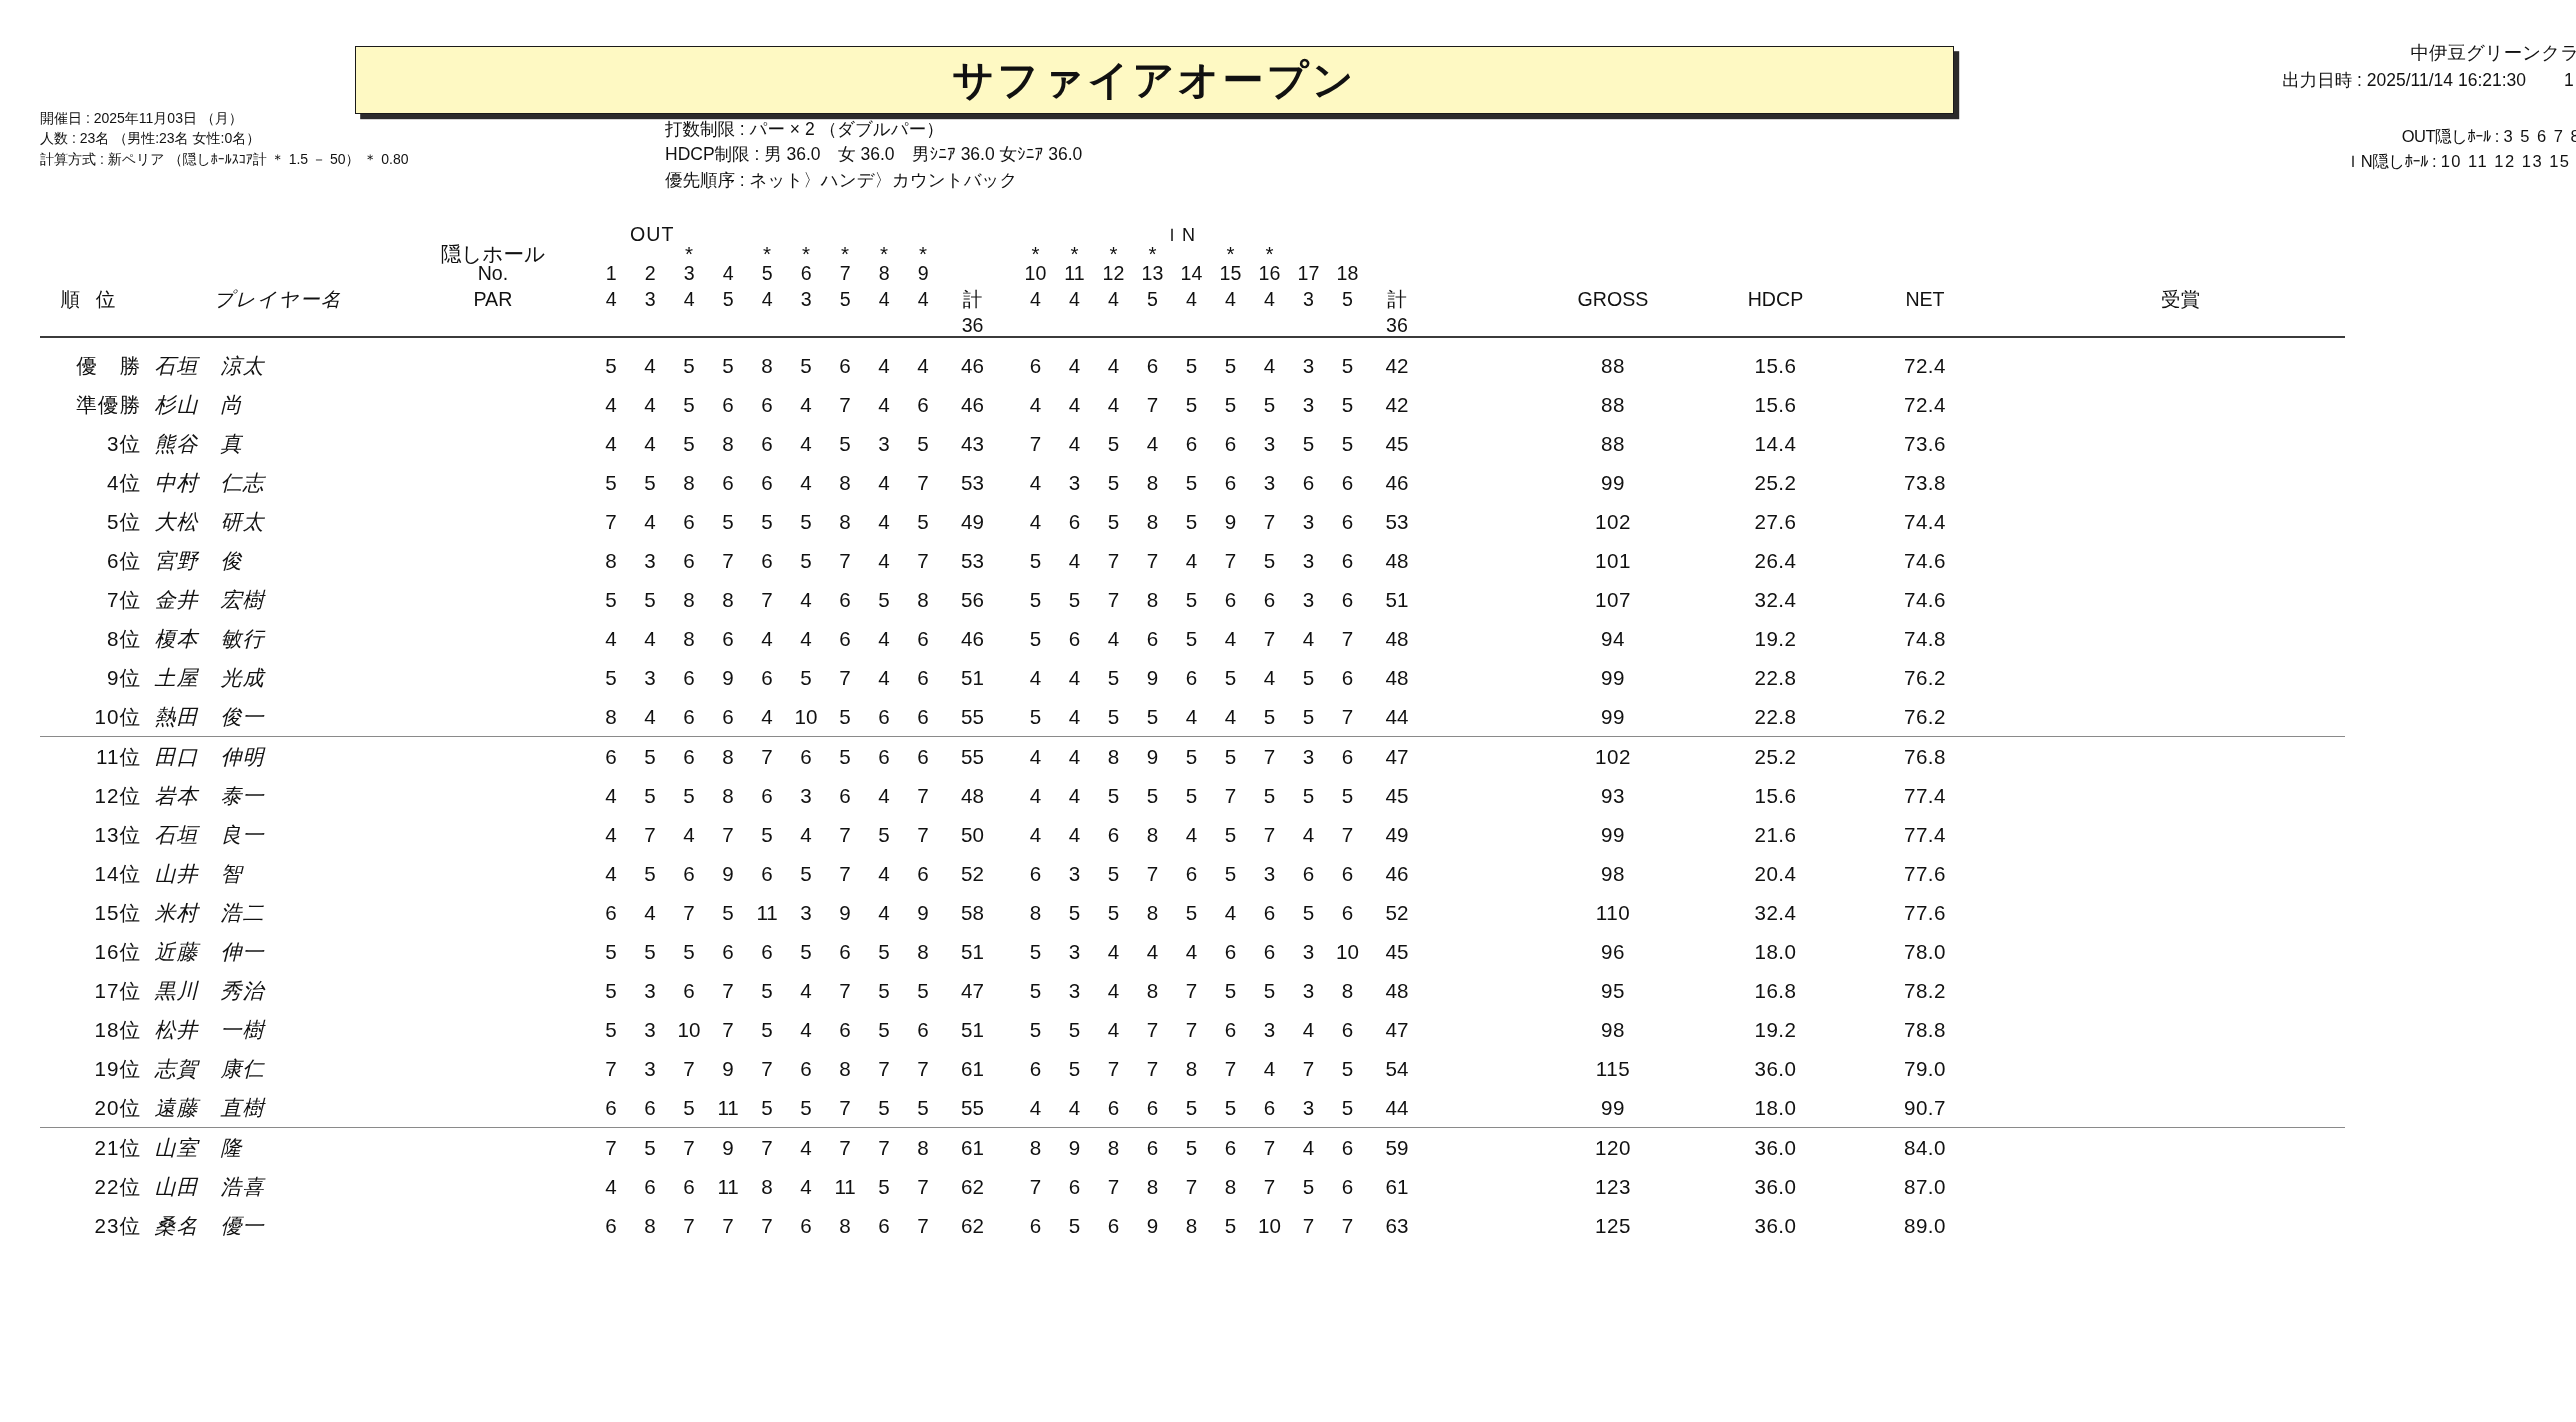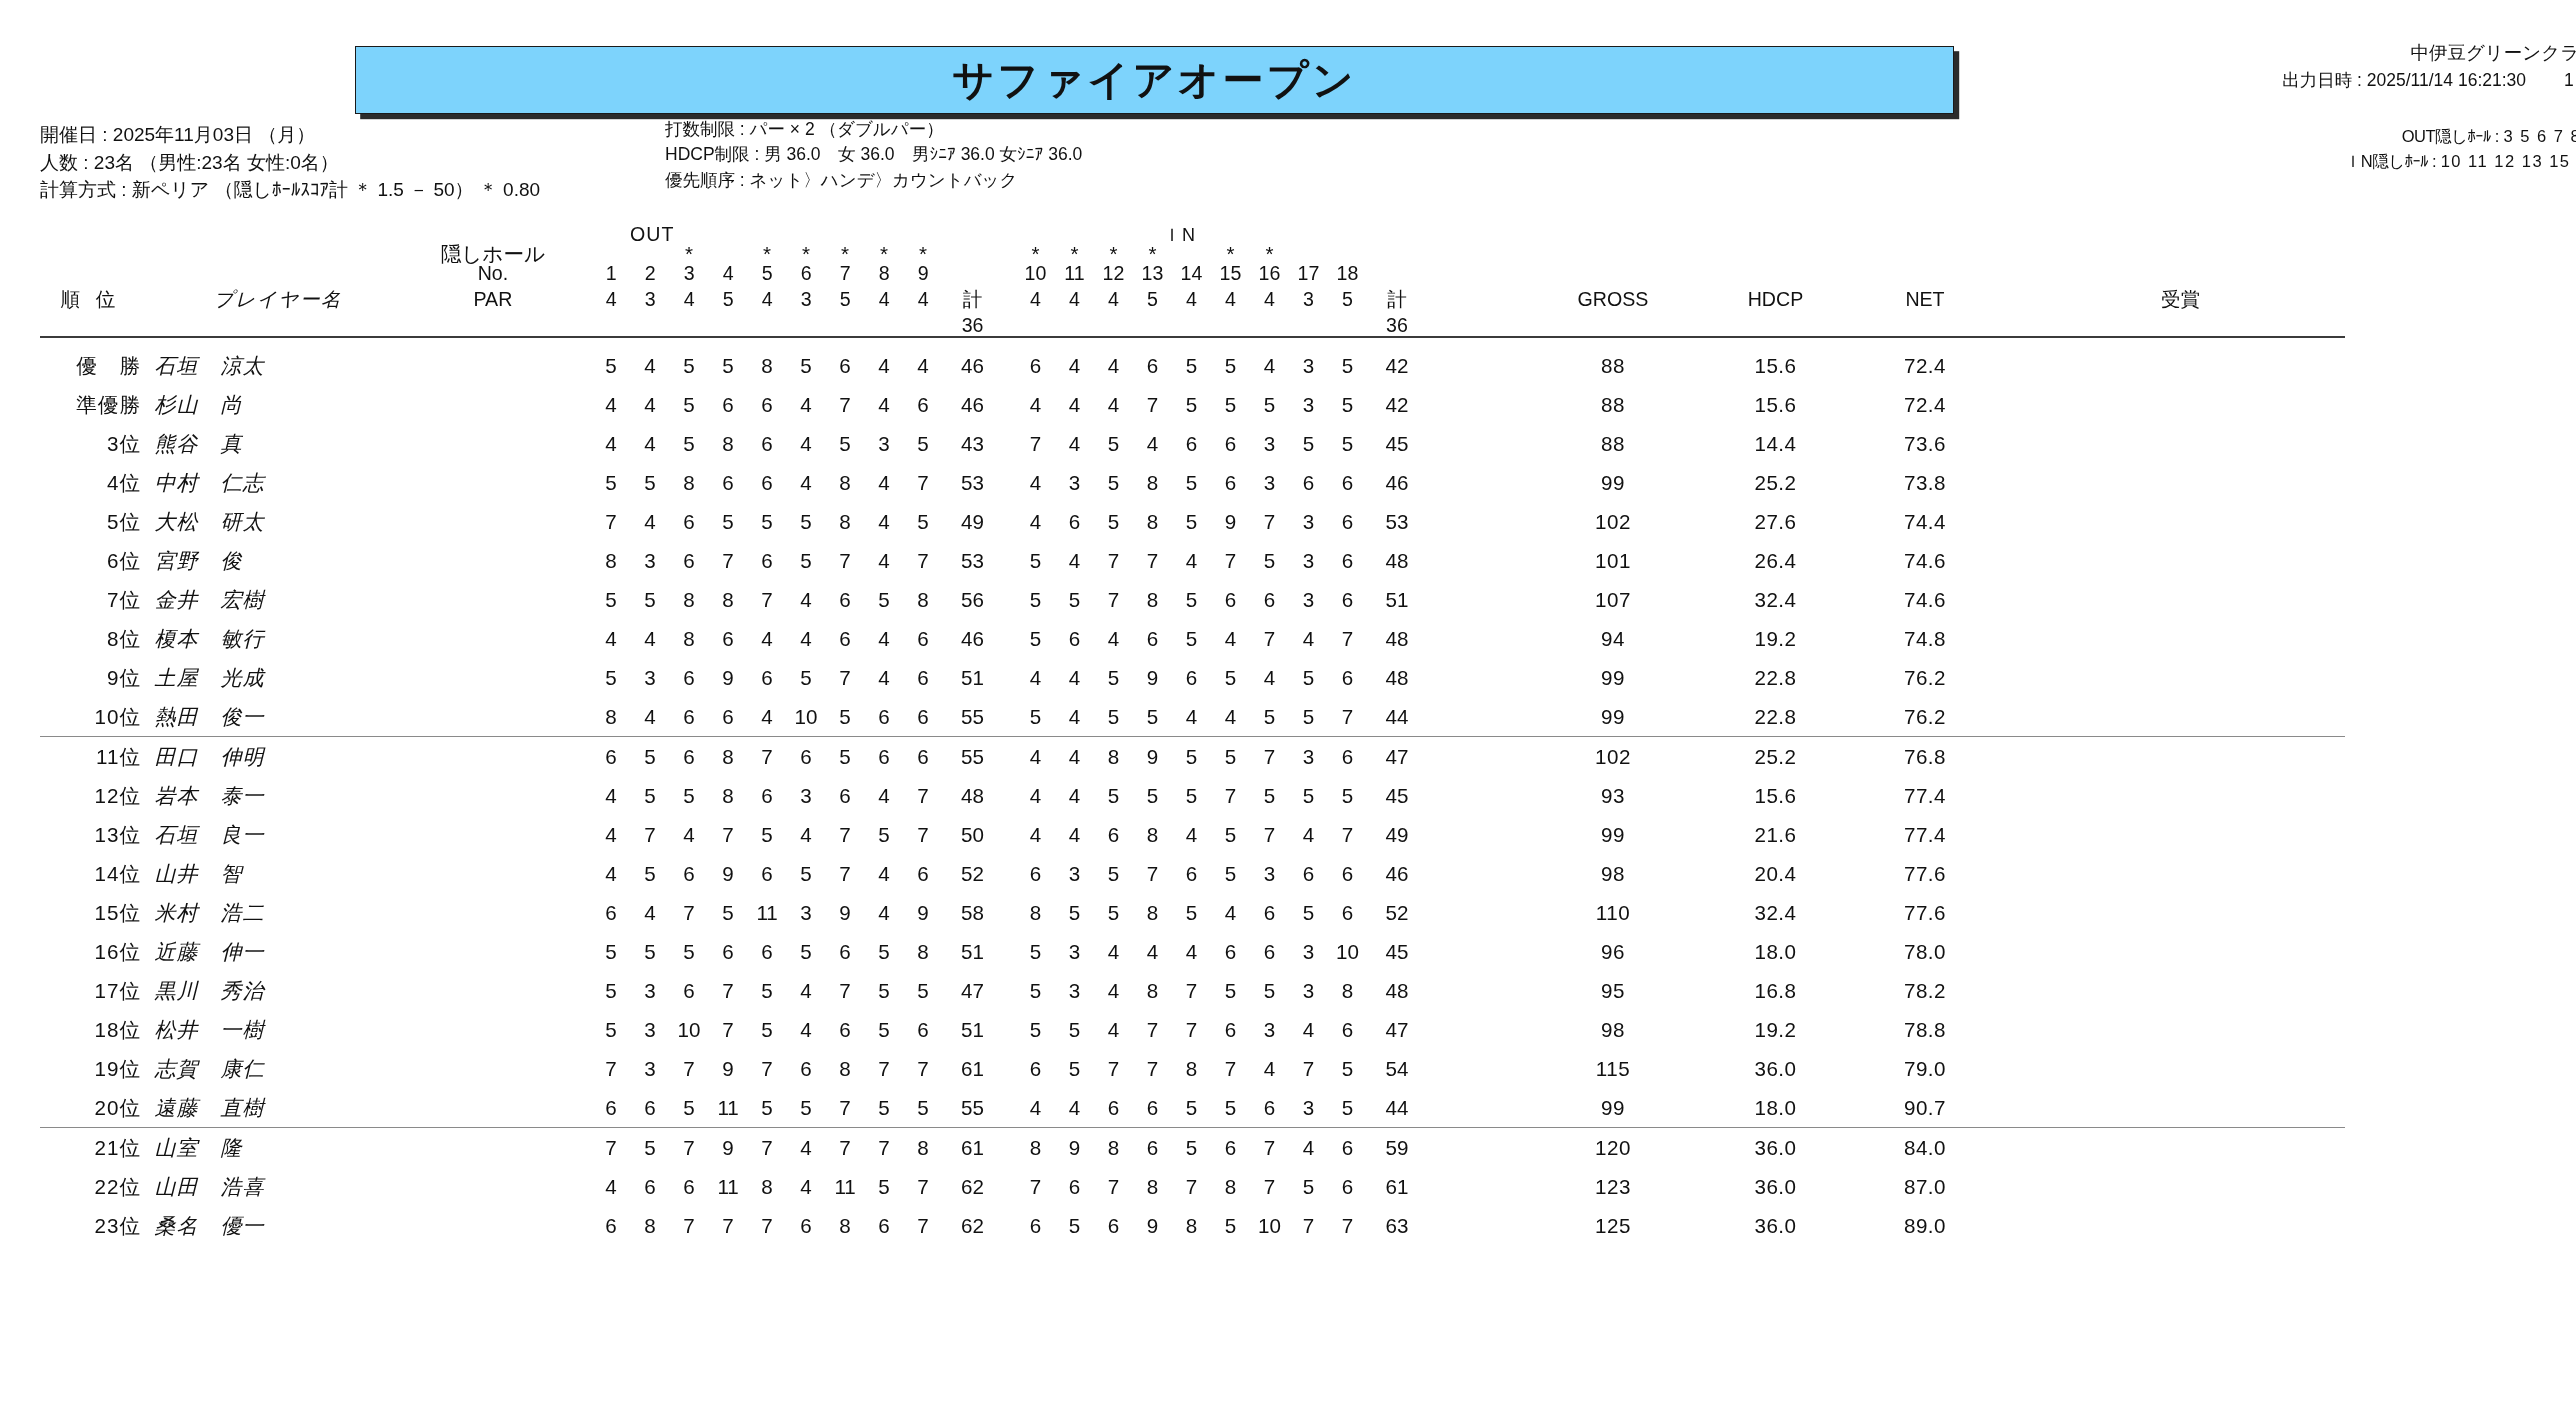--- a/index.html
+++ b/index.html
@@ -26,21 +26,21 @@
 
   
   .title-box {
     position: absolute;
     left: 355px;
     top: 46px;
     width: 1597px;
     height: 66px;
     border: 1.5px solid #1a1a1a;
     box-shadow: 5.2px 5.2px 0 0 #2b2b2b;
-    background: #7dd3fc;
+    background: #fef9c3;
     display: flex;
     align-items: center;
     justify-content: center;
   }
   .title-text {
     font-size: 41px;
     font-weight: bold;
     letter-spacing: 3.1px;
     line-height: 1;
     white-space: nowrap;
@@ -60,22 +60,22 @@
     top: 68px;
     font-size: 17.5px;
     white-space: nowrap;
     text-align: right;
   }
   .print-dt .pg { margin-left: 33px; }
 
   .meta-left {
     position: absolute;
     left: 40px;
-    top: 121px;
-    font-size: 19px;
+    top: 108px;
+    font-size: 14px;
     line-height: 1.45;
     white-space: nowrap;
   }
   .meta-mid {
     position: absolute;
     left: 665px;
     top: 117px;
     font-size: 17.5px;
     line-height: 1.45;
     white-space: nowrap;

